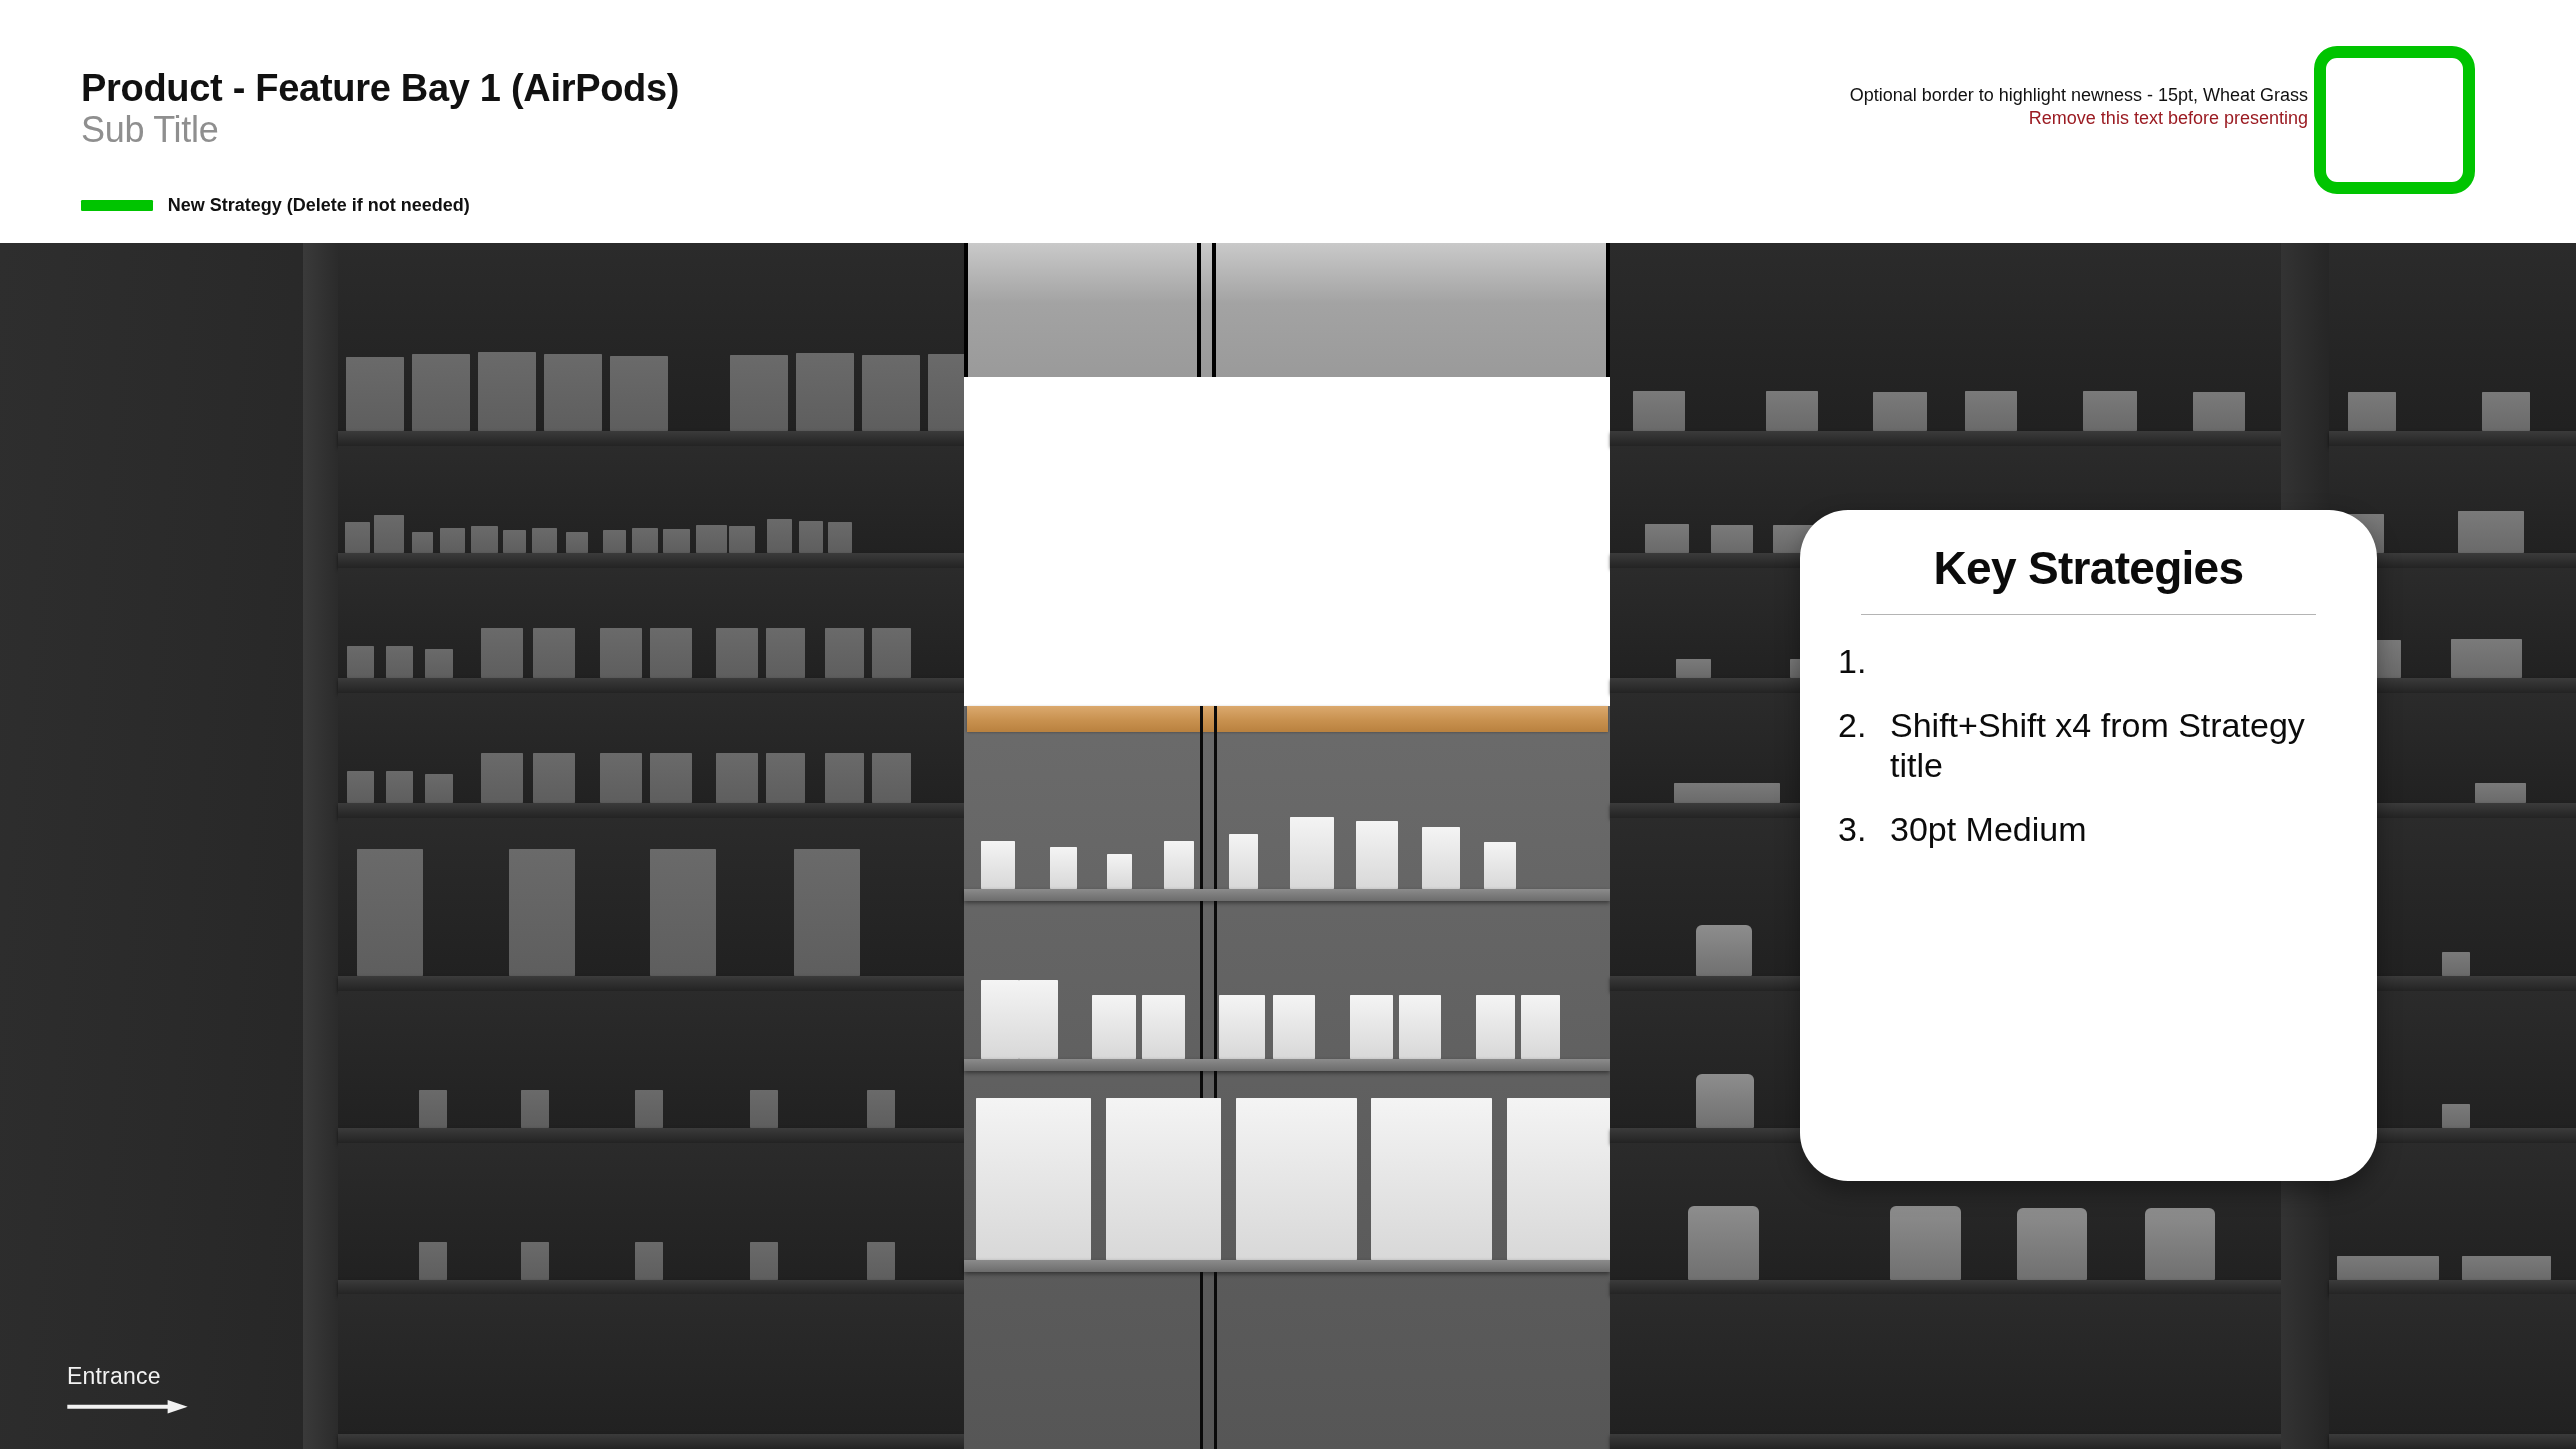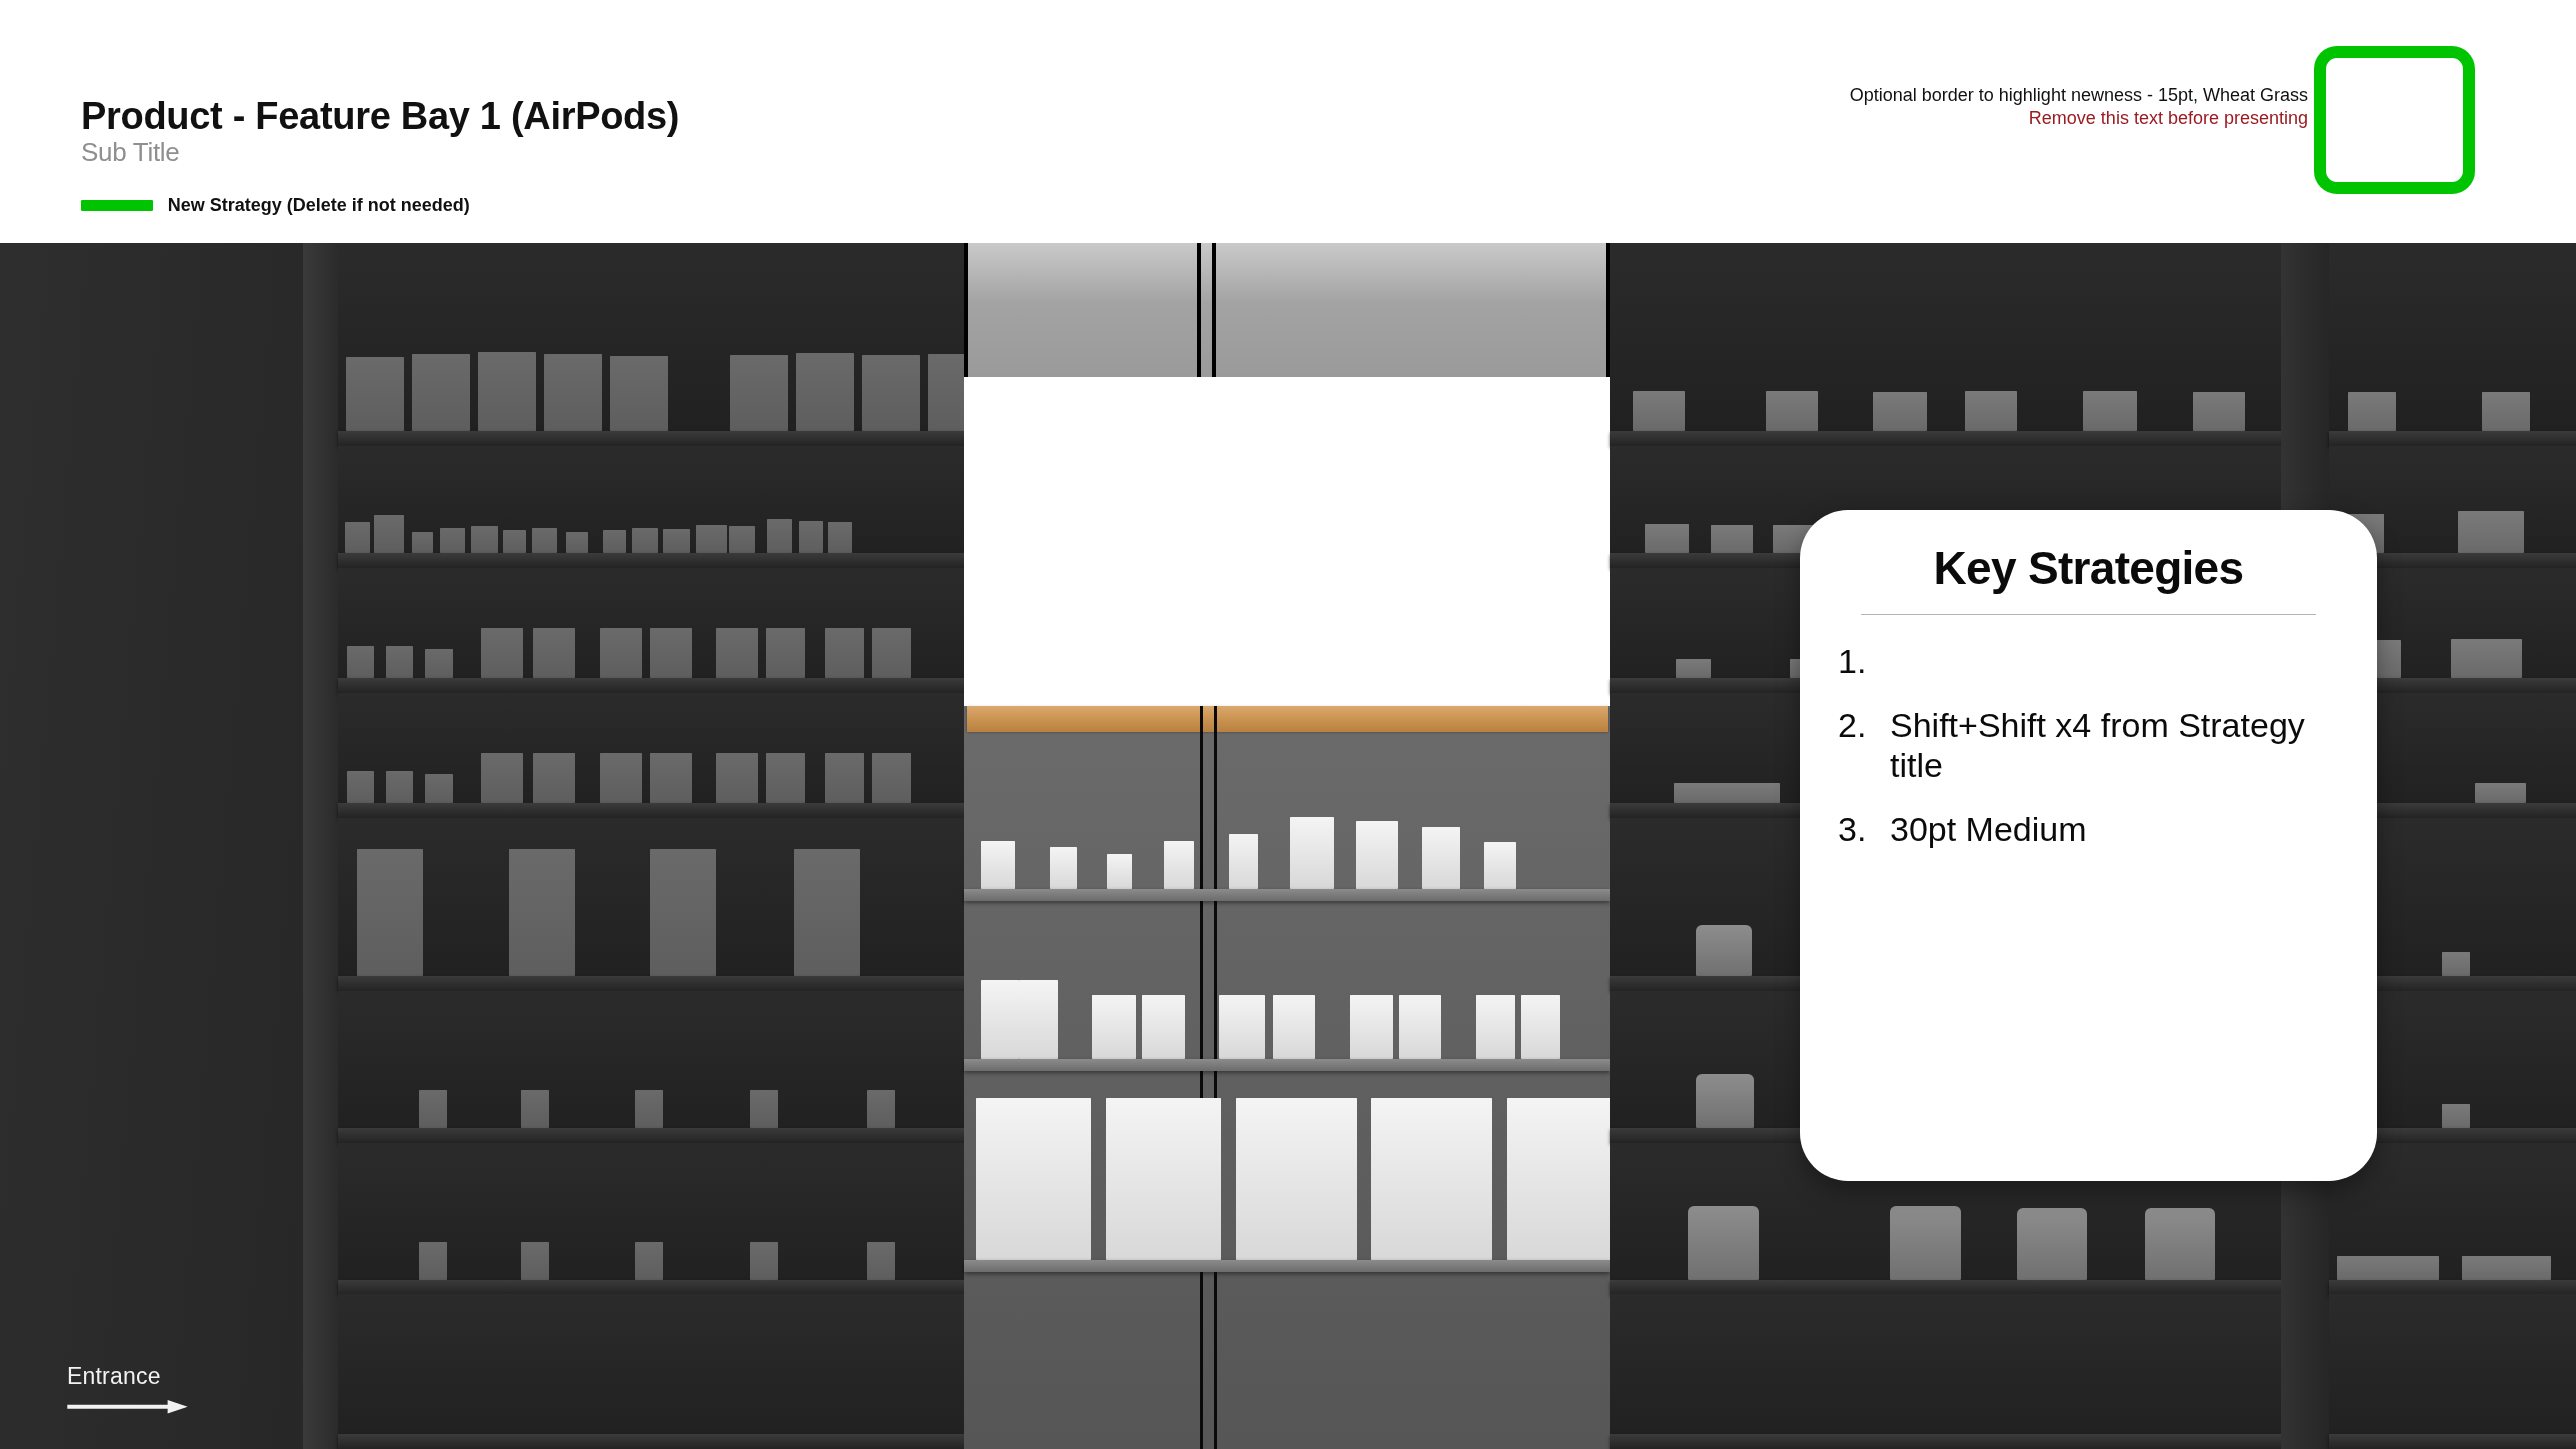--- a/index.html
+++ b/index.html
@@ -1,23 +1,23 @@
 <!DOCTYPE html>
 <html style="font-size:10.7px"><head>
 <meta charset="utf-8">
 <style>
   html,body{margin:0;padding:0;background:#fff;}
   body{font-family:"Liberation Sans",sans-serif;}
   #stage{position:relative;width:2576px;height:1449px;overflow:hidden;background:#ffffff;}
 
   
   #header{position:absolute;left:0;top:0;width:2576px;height:243px;background:#ffffff;z-index:40;}
-  #title-block{position:absolute;left:81px;top:67px;margin-top:28px;}
+  #title-block{position:absolute;left:81px;top:67px;}
   #page-title{font-size:38px;font-weight:700;color:#111;letter-spacing:-0.3px;line-height:1.12;white-space:nowrap;}
-  #page-subtitle{font-size:26px;font-weight:400;color:#8f8f8f;letter-spacing:-0.3px;line-height:1.12;white-space:nowrap;}
+  #page-subtitle{font-size:36px;font-weight:400;color:#8f8f8f;letter-spacing:-0.3px;line-height:1.12;white-space:nowrap;}
   #legend{position:absolute;left:81px;top:195px;display:flex;align-items:center;gap:14.8px;}
   #legend-swatch{width:72px;height:10.7px;border-radius:1.3px;background:#00c400;}
   #legend-label{font-size:18px;font-weight:600;color:#111;white-space:nowrap;}
 
   #notes{position:absolute;right:268px;top:84px;text-align:right;}
   #note-line1{font-size:18px;color:#111;white-space:nowrap;line-height:1.25;}
   #note-line2{font-size:18px;color:#9b1b22;white-space:nowrap;line-height:1.25;}
   #new-badge{position:absolute;left:2314px;top:46px;width:161px;height:148px;
              border:12.7px solid #00c400;border-radius:23px;background:#fff;box-sizing:border-box;}
 

